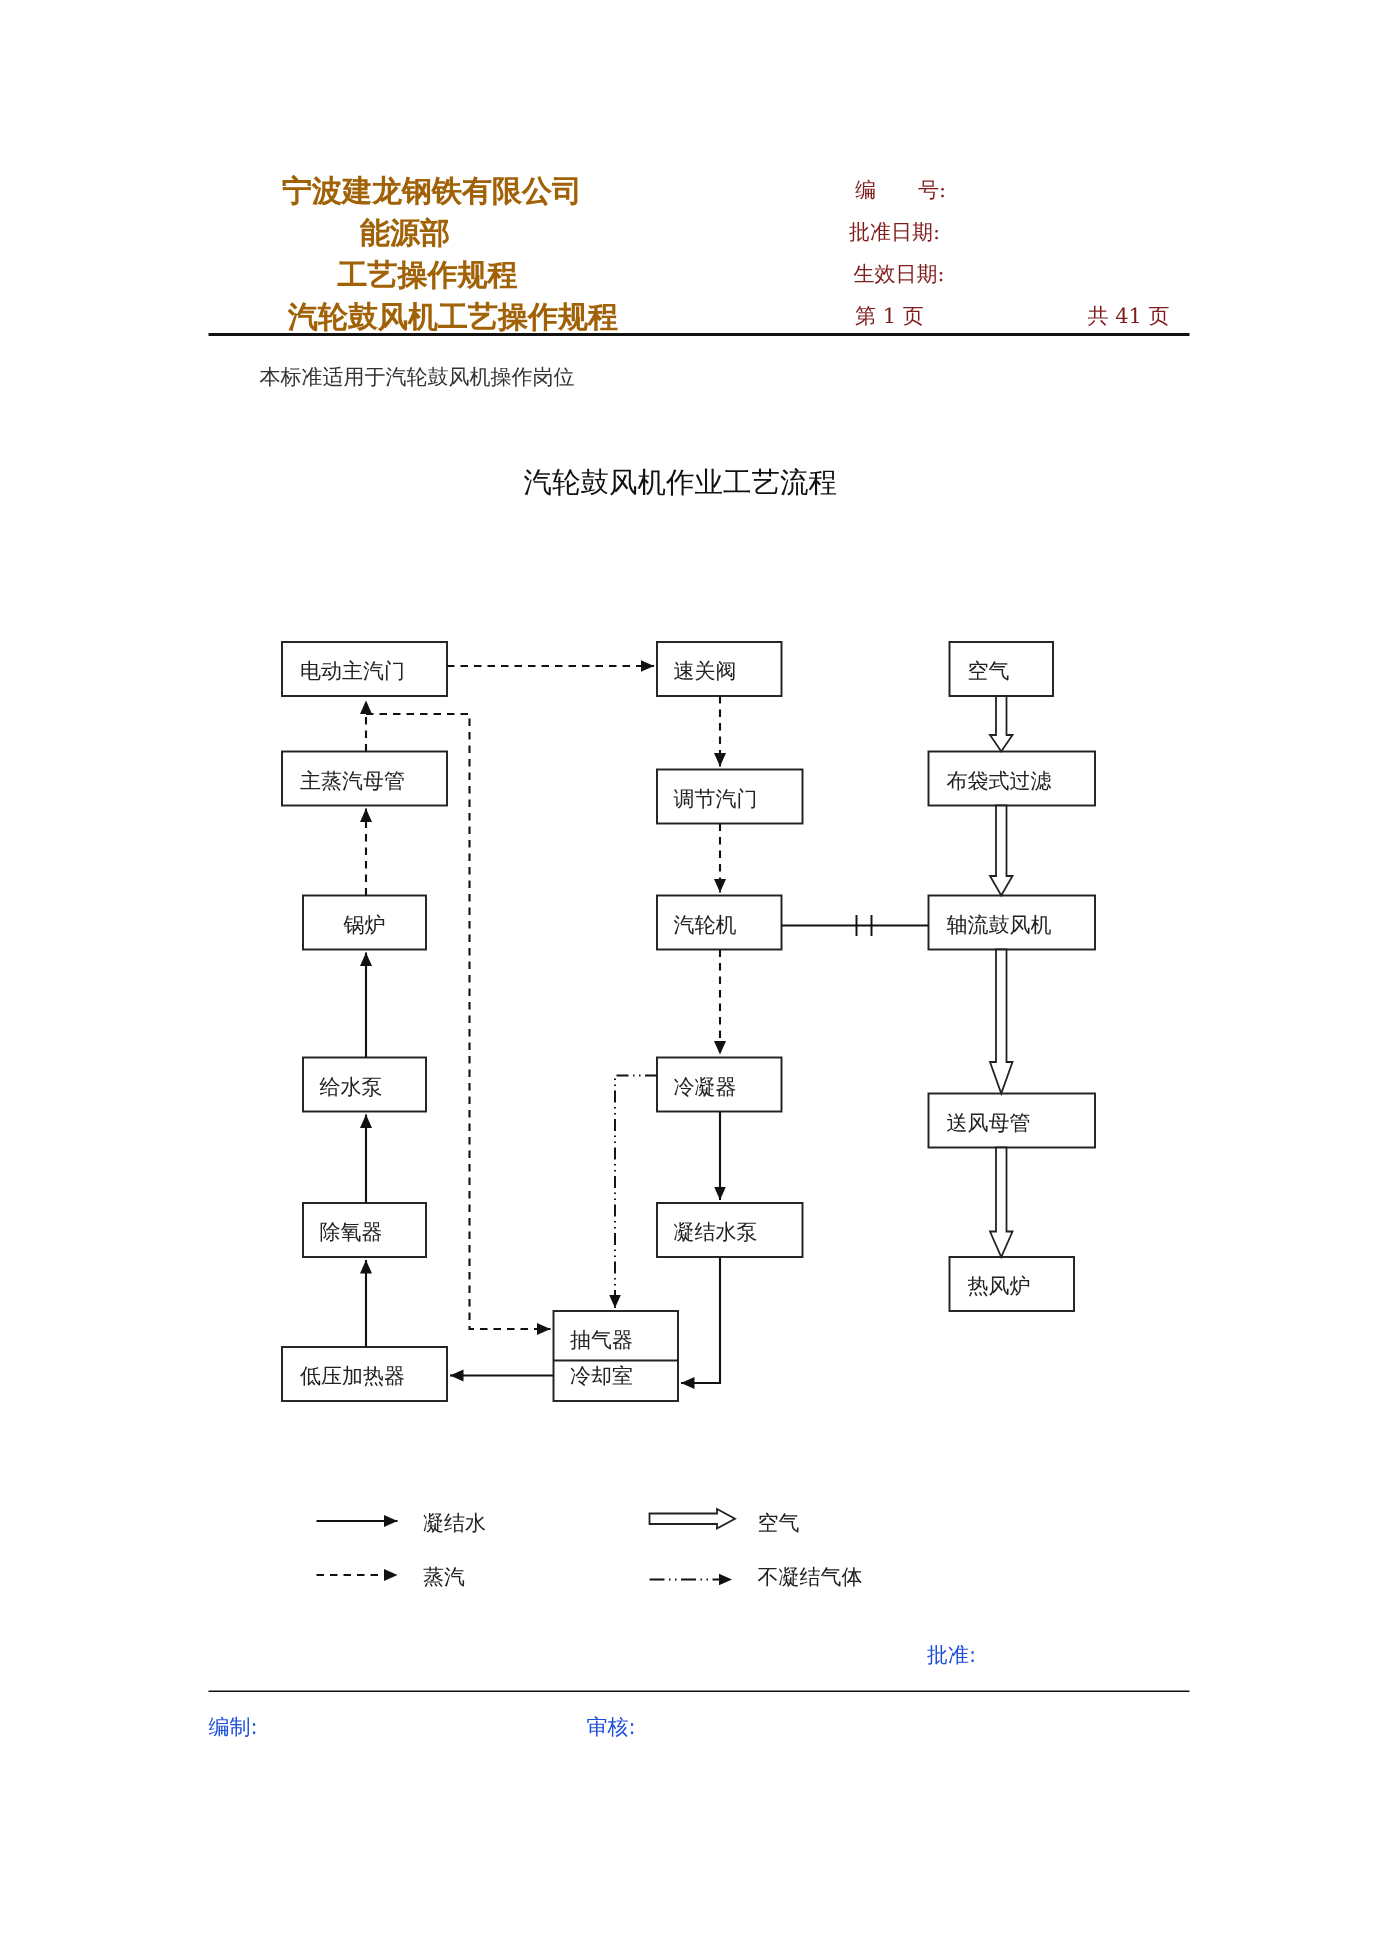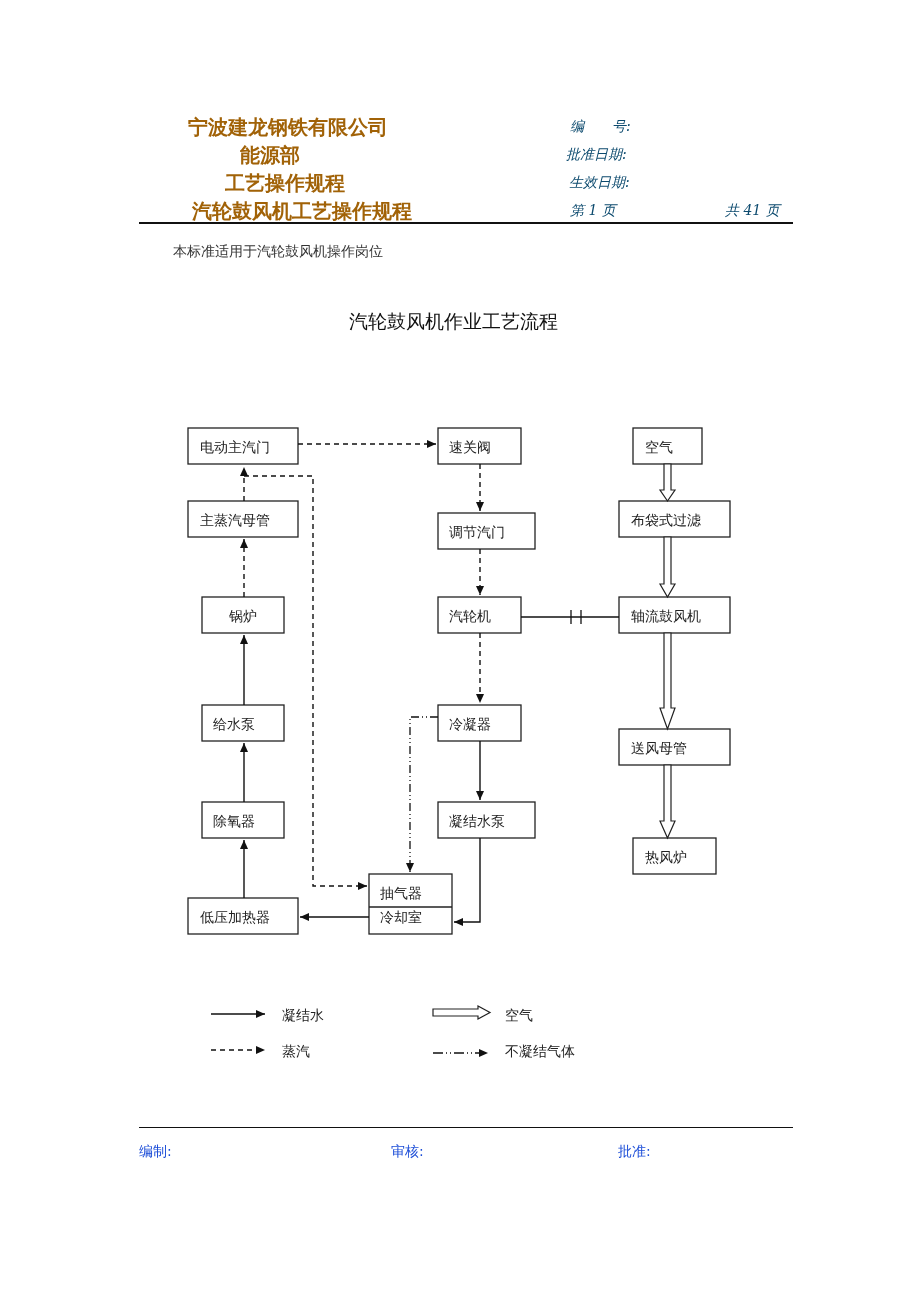--- a/index.html
+++ b/index.html
@@ -1,20 +1,20 @@
 <!DOCTYPE html>
 <html><head>
 <meta charset="utf-8">
 <style>
   html, body { margin:0; padding:0; background:#ffffff; }
   body { width:920px; height:1302px; position:relative; overflow:hidden;
          font-family:"DejaVu Serif", "Liberation Serif", serif; color:#111; }
   .abs { position:absolute; white-space:nowrap; }
   .hdr-left { font-family:Liberation Sans, sans-serif; font-weight:bold; font-size:20px; color:#a16207; }
-  .hdr-right { font-size:14px; color:#0c4a6e;font-style:italic; }
+  .hdr-right { font-size:14px; color:#7f1d1d; }
   .rule-thick { position:absolute; left:139px; width:654px; height:2px; background:#111; }
   .rule { position:absolute; left:139px; width:654px; height:1px; background:#111; }
   .scope { font-size:14px; color:#333; font-family:"DejaVu Sans","Liberation Sans",sans-serif;margin-top:16px; }
   .doc-title { font-family:"DejaVu Sans","Liberation Sans",sans-serif; font-size:19px; font-weight:normal; color:#111; }
   svg text { font-family:"DejaVu Sans","Liberation Sans",sans-serif; font-size:14px; fill:#222; }
   .footer-lbl { font-size:14px; color:#1d4ed8; font-family:"DejaVu Sans","Liberation Sans",sans-serif; }
 </style>
 </head>
 <body>
 
@@ -126,13 +126,13 @@
     <path d="M433,1009 L478,1009 L478,1006 L490,1012.5 L478,1019 L478,1016 L433,1016 Z" stroke="#222" stroke-width="1.2" fill="#fff"></path>
     <text x="505" y="1020">空气</text>
     <line x1="433" y1="1053" x2="488" y2="1053" stroke="#111" stroke-width="1.4" stroke-dasharray="10,3,1,3,1,3" marker-end="url(#ah)"></line>
     <text x="505" y="1056">不凝结气体</text>
   </g>
 </svg>
 
 <div class="rule" style="top:1127px;"></div>
 <div class="abs footer-lbl" style="left:139px;top:1143px;">编制:</div>
 <div class="abs footer-lbl" style="left:391px;top:1143px;">审核:</div>
-<div class="abs footer-lbl" style="left:618px;top:1143px;">批准:</div>
+<div class="abs footer-lbl" style="left:618px;top:1095px;">批准:</div>
 
 </body></html>

